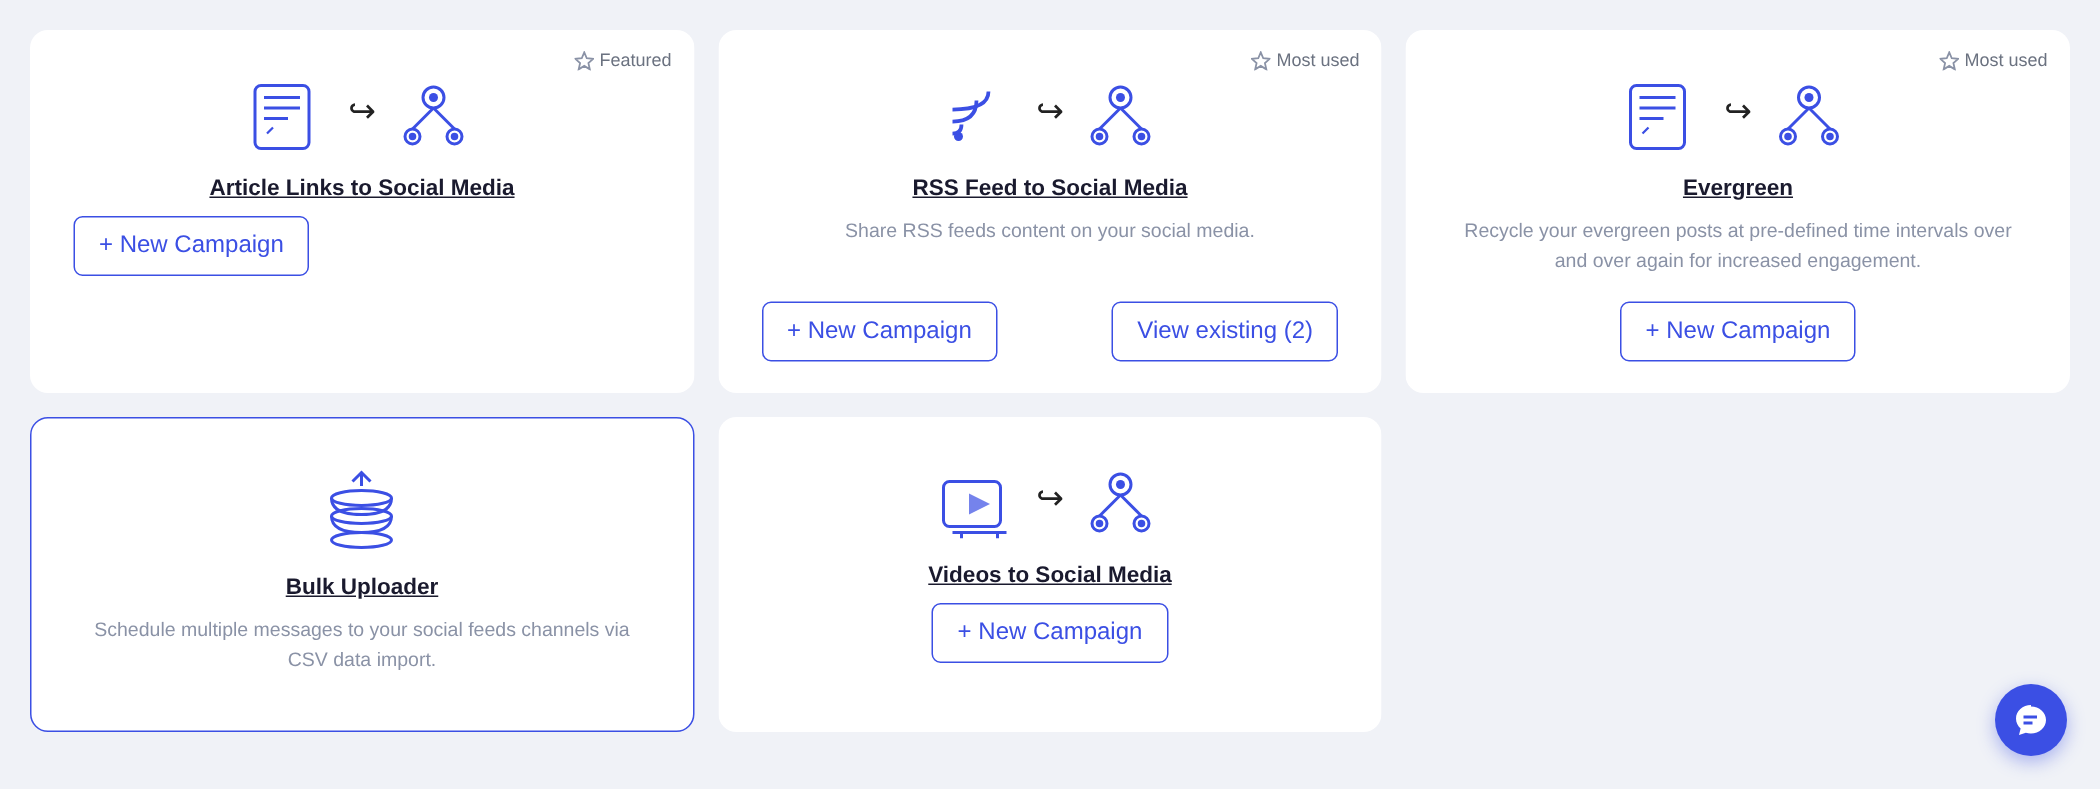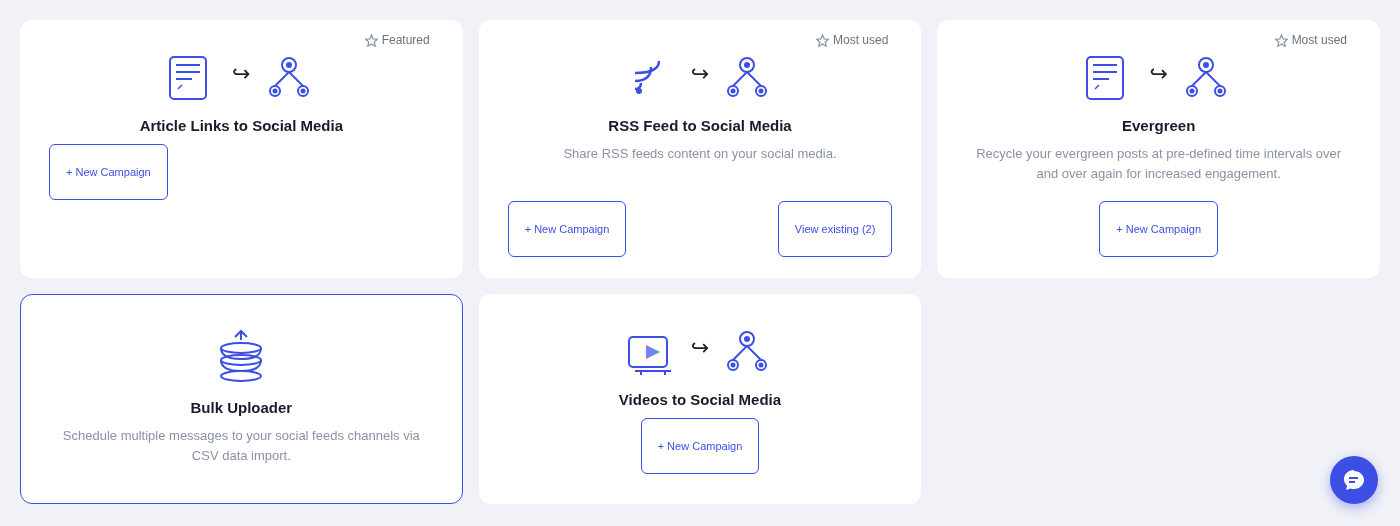--- a/index.html
+++ b/index.html
@@ -27,21 +27,21 @@
       align-items: center;
       text-align: center;
       border: 1.5px solid transparent;
     }
     .card.selected {
       border-color: #3b4fe4;
     }
     .badge {
       position: absolute;
       top: 12px;
-      right: 32px;
+      right: 14px;
       display: flex;
       align-items: center;
       gap: 4px;
       font-size: 12px;
       color: #6b7280;
     }
     .badge svg { width: 13px; height: 13px; }
     .icon-row {
       display: flex;
       align-items: center;
@@ -59,20 +59,21 @@
     .arrow-icon {
       font-size: 20px;
       color: #333;
       margin-bottom: 8px;
     }
     .card-title {
       font-size: 15px;
       font-weight: 700;
       color: #1a1a2e;
       margin-bottom: 10px;
+      text-decoration: underline;
     }
     .card-desc {
       font-size: 13px;
       color: #8a92a6;
       line-height: 1.5;
       flex: 1;
       margin-bottom: 18px;
     }
     .card-actions {
       display: flex;
@@ -82,22 +83,22 @@
       flex-wrap: wrap;
     }
     .card-actions.centered {
       justify-content: center;
     }
     .btn-outline {
       border: 1.5px solid #3b4fe4;
       background: #fff;
       color: #3b4fe4;
       border-radius: 6px;
-      padding: 21px 16px;
-      font-size: 11px;
+      padding: 10px 16px;
+      font-size: 16px;
       cursor: pointer;
       display: flex;
       align-items: center;
       gap: 5px;
       font-weight: 500;
     }
 
     
     .chatbot-btn {
       position: fixed;

